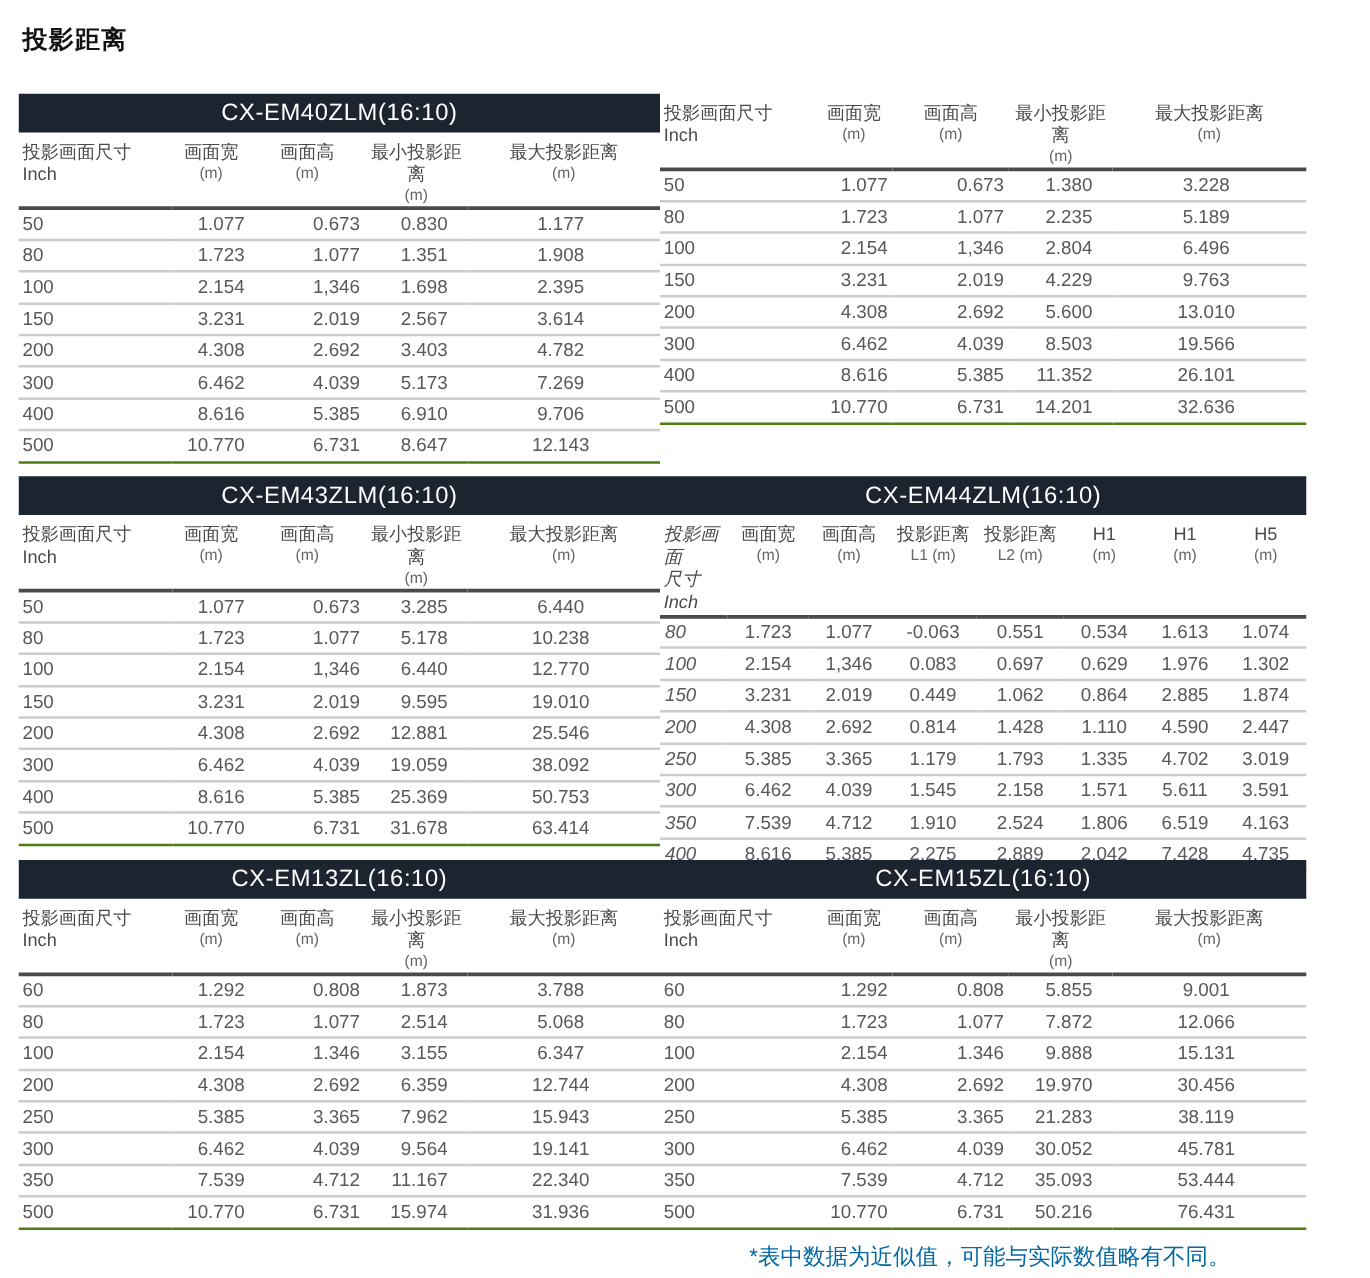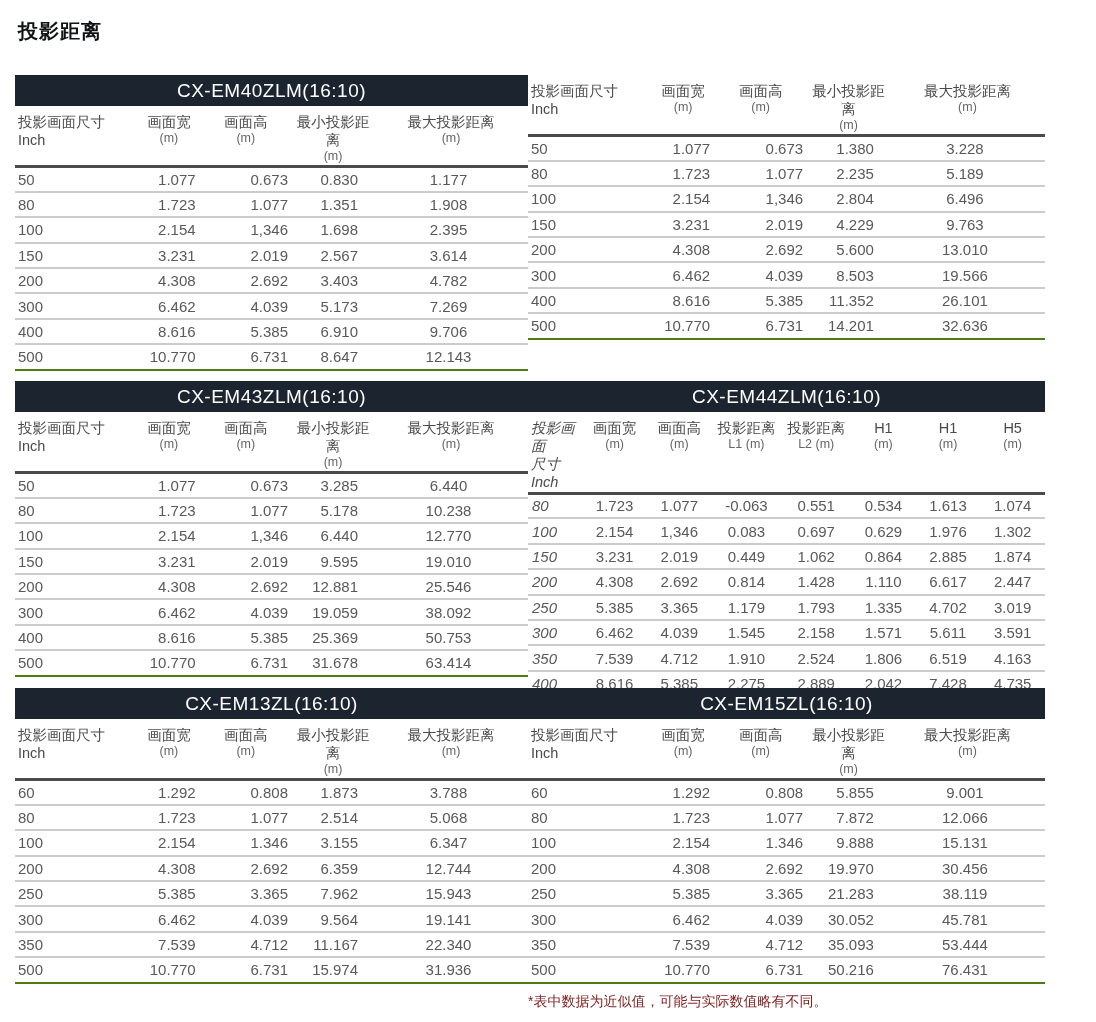--- a/index.html
+++ b/index.html
@@ -52,21 +52,21 @@
   .std td:nth-child(5) { text-align:center; padding-right:5px; }
   
   .wide th:nth-child(1), .wide td:nth-child(1) { width:10.5%;font-style:italic; }
   .wide th:nth-child(n+2), .wide td:nth-child(n+2) { width:12.5%; }
   .wide th:nth-child(4), .wide td:nth-child(4),
   .wide th:nth-child(5), .wide td:nth-child(5) { width:13.5%; }
   .wide td { text-align:center; }
   .wide td:first-child { text-align:left; padding-left:4px; }
   .footnote {
     margin-top:9px; margin-right:-11px;
-    text-align:left; font-size:14px; color:#7f1d1d;
+    text-align:center; font-size:18px; color:#0369a1;
   }
 </style>
 </head>
 <body>
 
 <div class="page">
   <div class="page-title">投影距离</div>
 
   <div class="grid">
 
@@ -403,21 +403,21 @@
               <td>2.885</td>
               <td>1.874</td>
             </tr>
             <tr>
               <td>200</td>
               <td>4.308</td>
               <td>2.692</td>
               <td>0.814</td>
               <td>1.428</td>
               <td>1.110</td>
-              <td>6.617</td>
+              <td>4.590</td>
               <td>2.447</td>
             </tr>
             <tr>
               <td>250</td>
               <td>5.385</td>
               <td>3.365</td>
               <td>1.179</td>
               <td>1.793</td>
               <td>1.335</td>
               <td>4.702</td>

